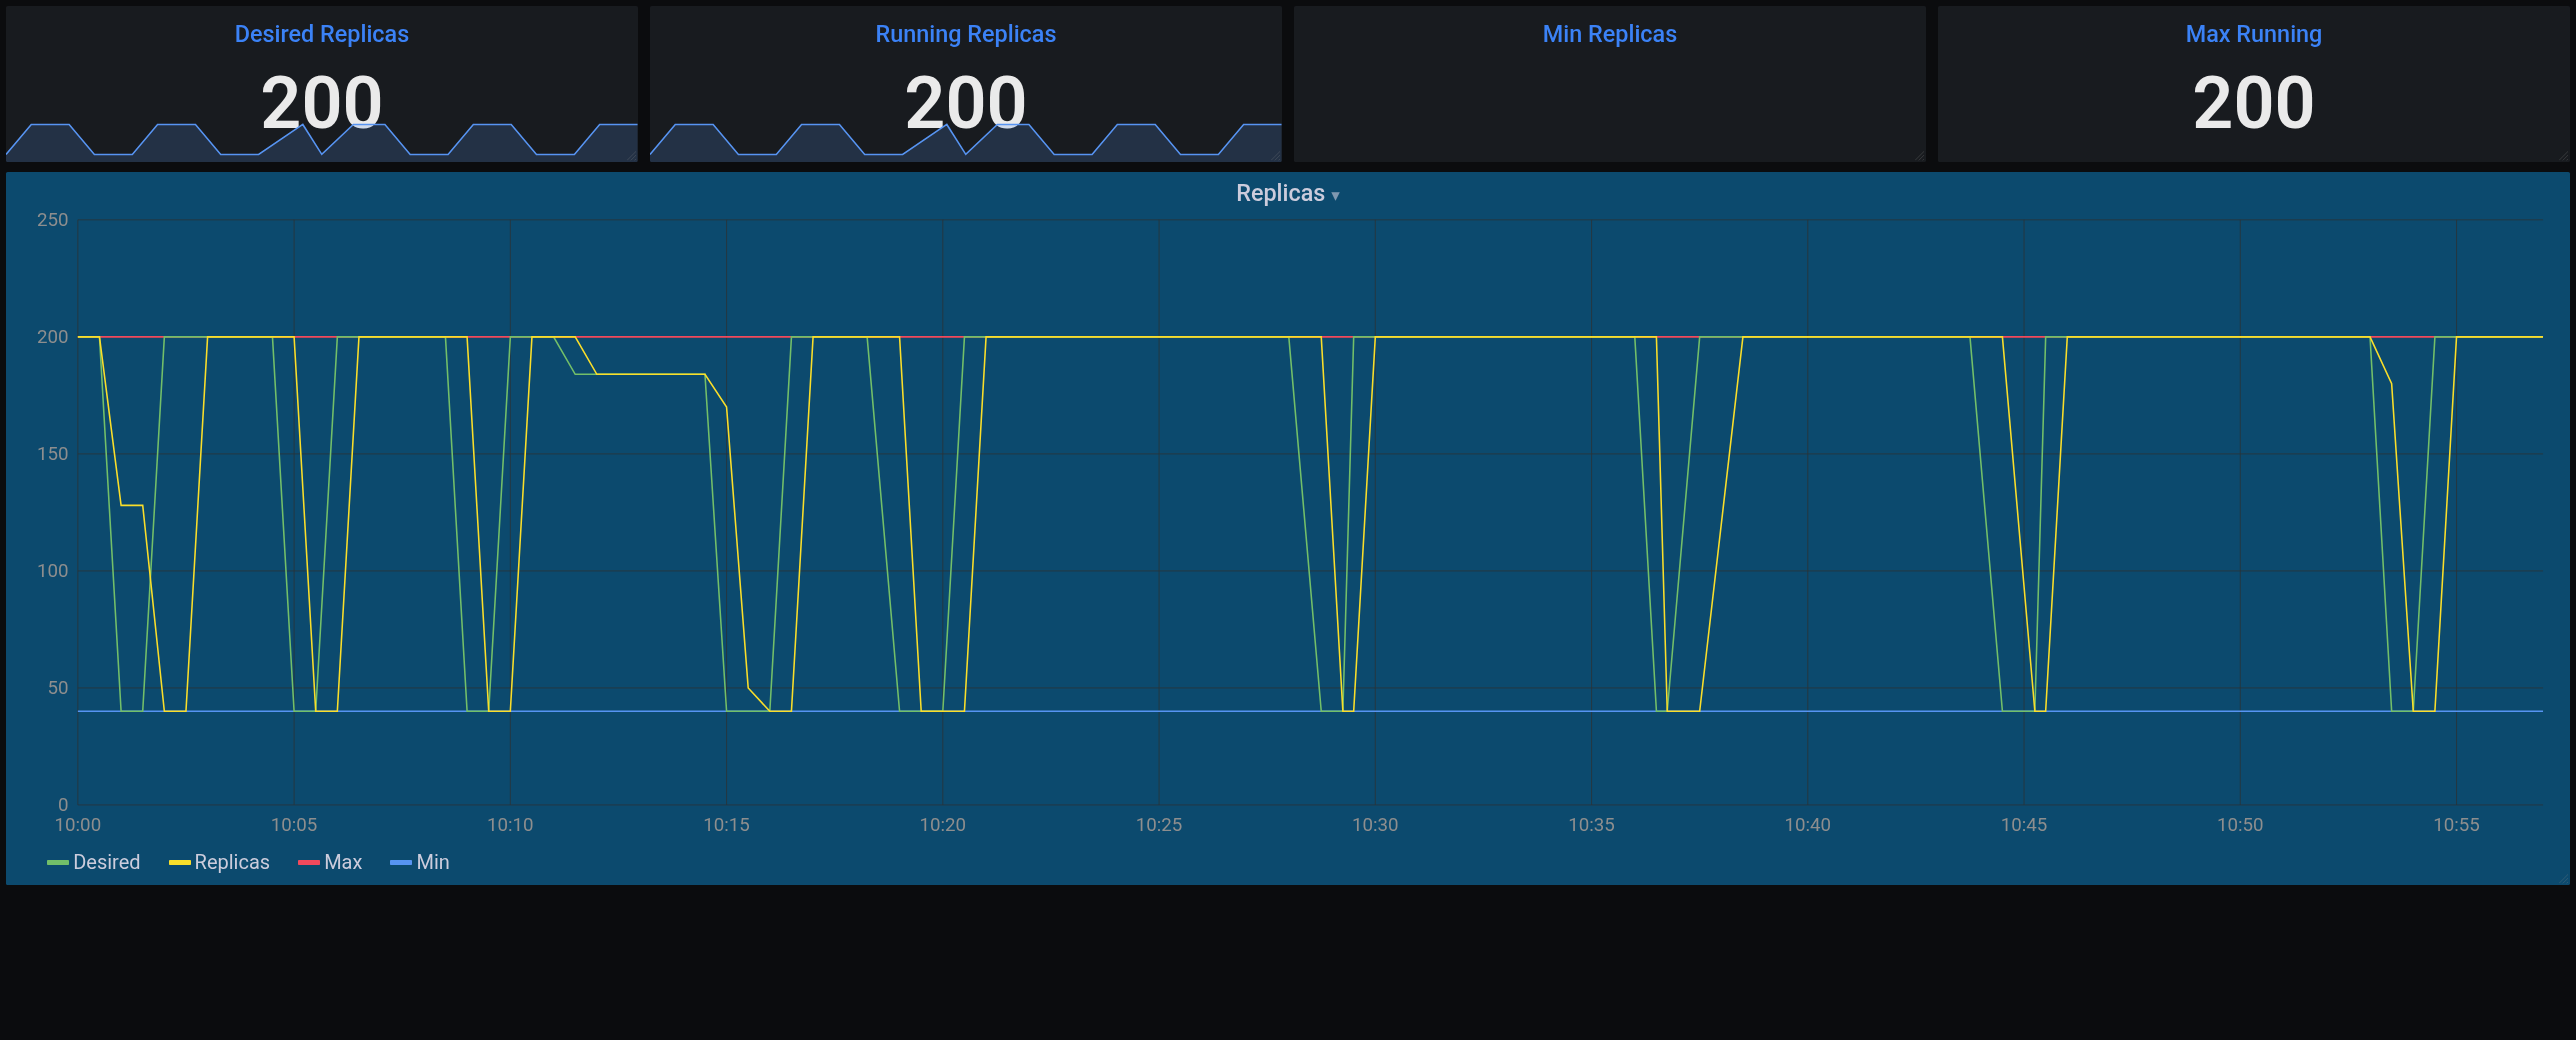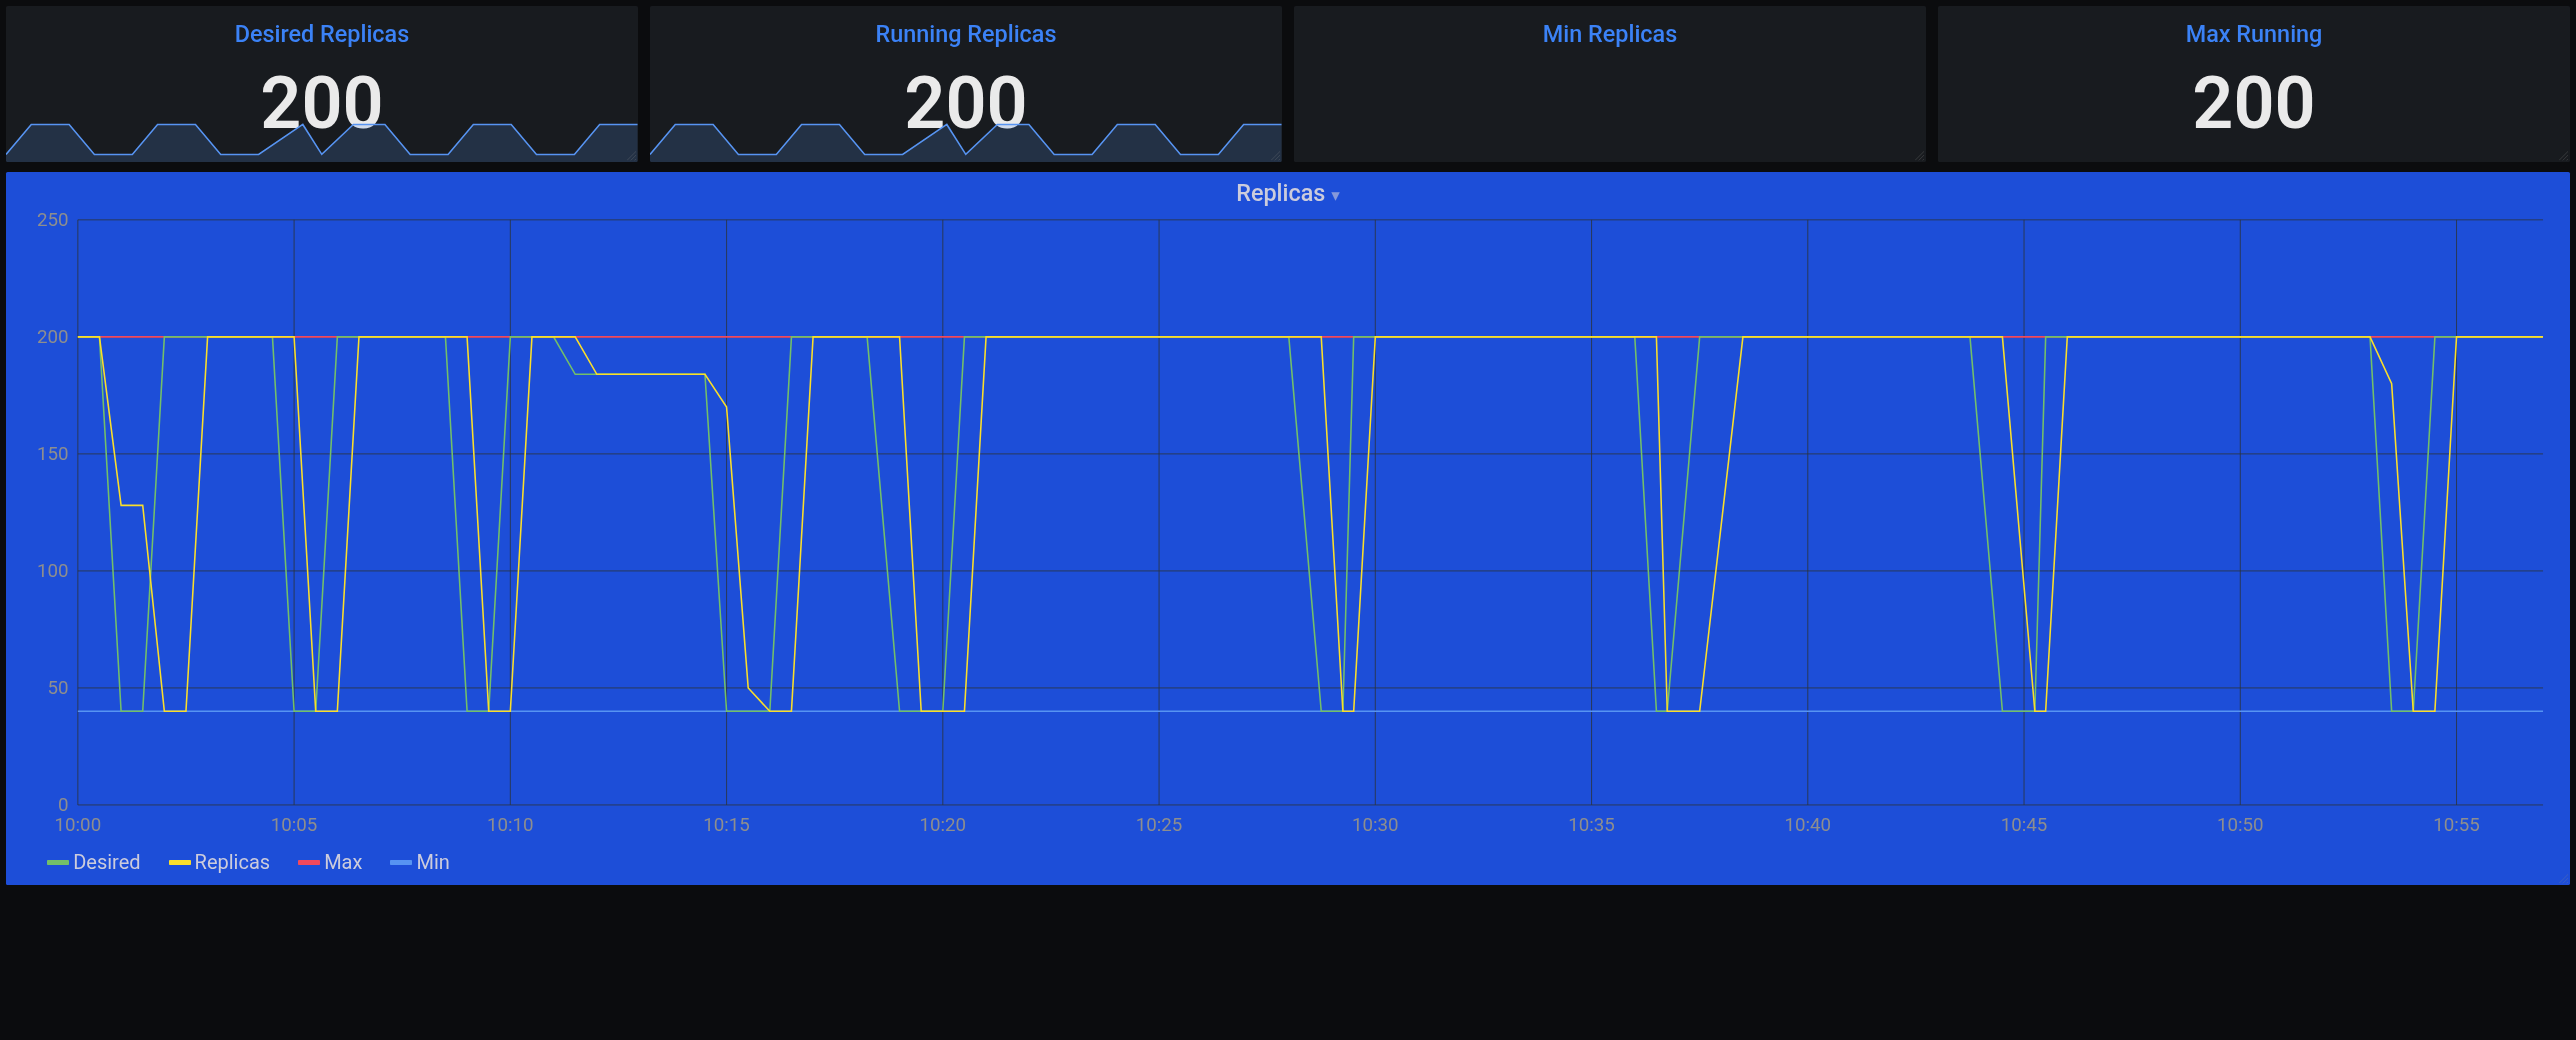--- a/index.html
+++ b/index.html
@@ -47,21 +47,21 @@
   }
   .resize-handle {
     position: absolute;
     right: 1.6px;
     bottom: 1.6px;
     width: 9.4px;
     height: 9.4px;
     opacity: 0.3;
   }
   .chart-panel {
-    background: #1d4ed8;
+    background: #0c4a6e;
     border-radius: 1.6px;
     padding: 7.8px 11px 11px 11px;
     position: relative;
   }
   .chart-title-row {
     text-align: center;
     font-size: 23.4px;
     font-weight: 500;
     color: #ccccdc;
     margin-bottom: 4.7px;

